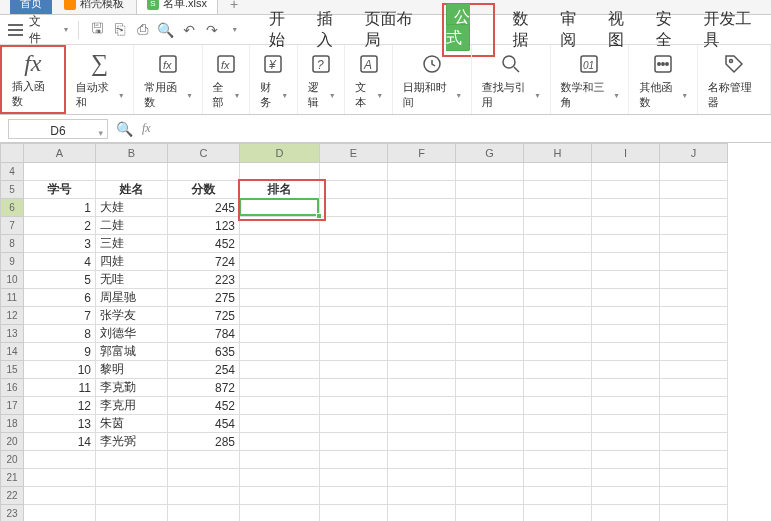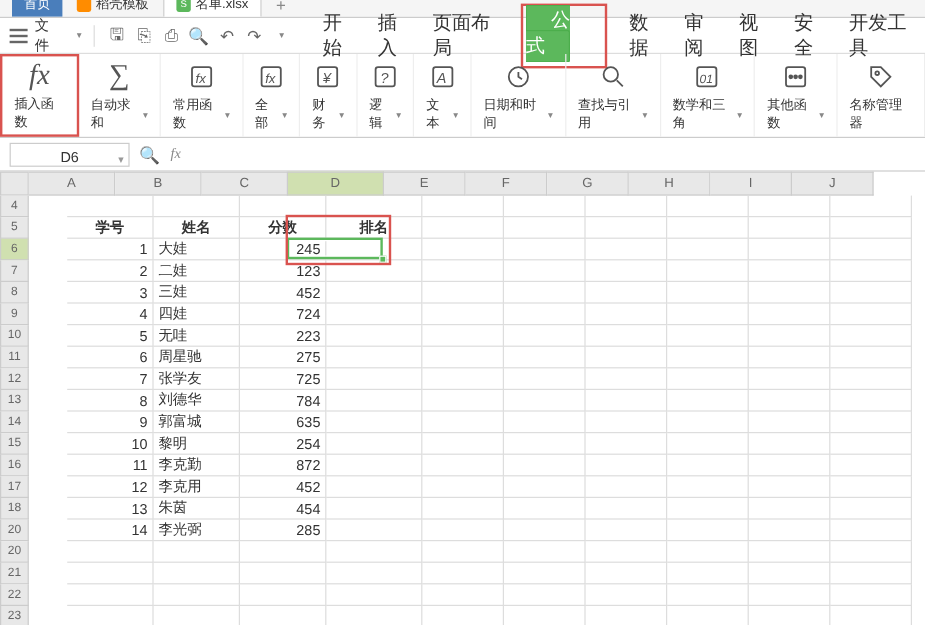--- a/index.html
+++ b/index.html
@@ -17,21 +17,21 @@
 .menubar { height: 30px; display: flex; align-items: center; gap: 6px; padding: 0 8px; border-bottom: 1px solid #ddd; }
 .menu-left { display: flex; align-items: center; gap: 6px; }
 .hamburger { width: 16px; height: 12px; display: flex; flex-direction: column; justify-content: space-between; }
 .hamburger span { height: 2px; background: #666; }
 .file-btn { display: flex; align-items: center; gap: 14px; font-size: 12px; cursor: pointer; }
 .dd-arrow { font-size: 8px; color: #888; }
 .divider-v { width: 1px; height: 18px; background: #ddd; margin: 0 4px; }
 .tb-icon { width: 18px; height: 18px; display: flex; align-items: center; justify-content: center; color: #666; cursor: pointer; font-size: 14px; }
 .menu-tabs { display: flex; gap: 18px; margin-left: 20px; }
 .menu-tab { font-size: 16px; color: #333; cursor: pointer; padding: 6px 0; }
-.menu-tab.active { background: #5cb85c; color: #fff; padding: 4px 20px; border-radius: 2px; border: 1px solid #4cae4c; }
+.menu-tab.active { background: #5cb85c; color: #fff; padding: 4px 7px; border-radius: 2px; border: 1px solid #4cae4c; }
 .menu-tab.active-hl { border: 2px solid #d9534f; padding: 2px 2px; }
 
 .ribbon { height: 70px; display: flex; border-bottom: 1px solid #ccc; }
 .rib-group { display: flex; flex-direction: column; align-items: center; justify-content: center; padding: 4px 10px; border-right: 1px solid #eee; gap: 2px; cursor: pointer; }
 .rib-group.hl { border: 2px solid #d9534f; }
 .rib-icon { font-size: 24px; color: #555; font-style: italic; font-family: Georgia, serif; height: 30px; display: flex; align-items: center; }
 .rib-icon svg { width: 24px; height: 24px; stroke: #555; fill: none; stroke-width: 1.5; }
 .rib-label { font-size: 11px; display: flex; align-items: center; gap: 2px; }
 
 .namebox-row { height: 28px; display: flex; align-items: center; border-bottom: 1px solid #ccc; gap: 8px; padding: 0 8px; }
@@ -47,21 +47,21 @@
 .rowh.sel { background: #d0e0b0; }
 
 .grid { flex: 1; }
 .col-headers { display: flex; }
 .colh { height: 20px; background: #e8e8e8; border: 1px solid #ccc; border-left: none; font-size: 11px; color: #666; display: flex; align-items: center; justify-content: center; }
 .colh.sel { background: #d0e0b0; }
 .cA { width: 72px; } .cB { width: 72px; } .cC { width: 72px; } .cD { width: 80px; }
 .cE, .cF, .cG, .cH, .cI, .cJ { width: 68px; }
 
 .data-rows { position: relative; }
-.row { display: flex; padding-left: 32px; }
+.row { display: flex; }
 .cell { height: 18px; border-right: 1px solid #ddd; border-bottom: 1px solid #ddd; font-size: 12px; padding: 0 4px; display: flex; align-items: center; overflow: hidden; white-space: nowrap; }
 .cell.num { justify-content: flex-end; }
 .cell.hdr { font-weight: bold; justify-content: center; }
 
 .active-cell-marker { position: absolute; border: 2px solid #5cb85c; pointer-events: none; box-shadow: inset 0 0 0 1px #fff; }
 .red-annot { position: absolute; border: 2px solid #d9534f; pointer-events: none; }
 .fill-handle { position: absolute; width: 6px; height: 6px; background: #5cb85c; border: 1px solid #fff; }
 </style>
 </head>
 <body>

